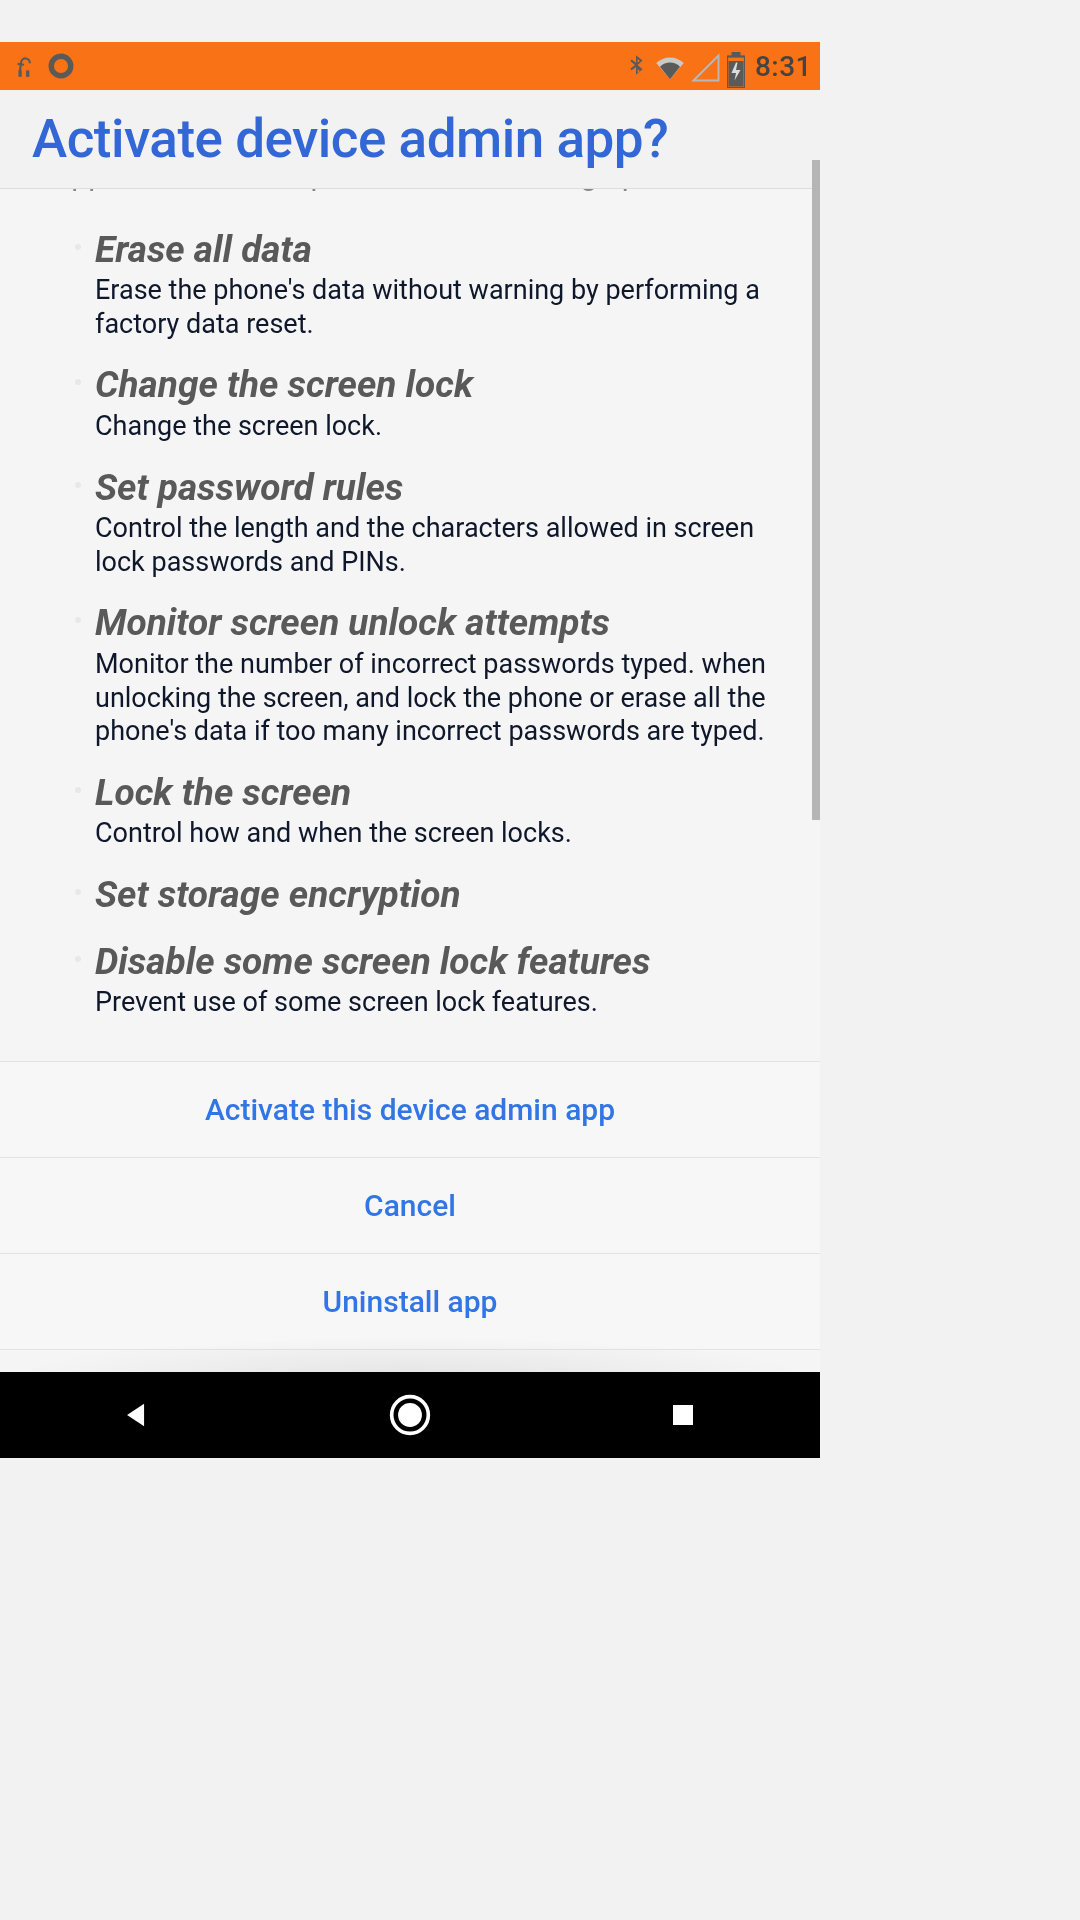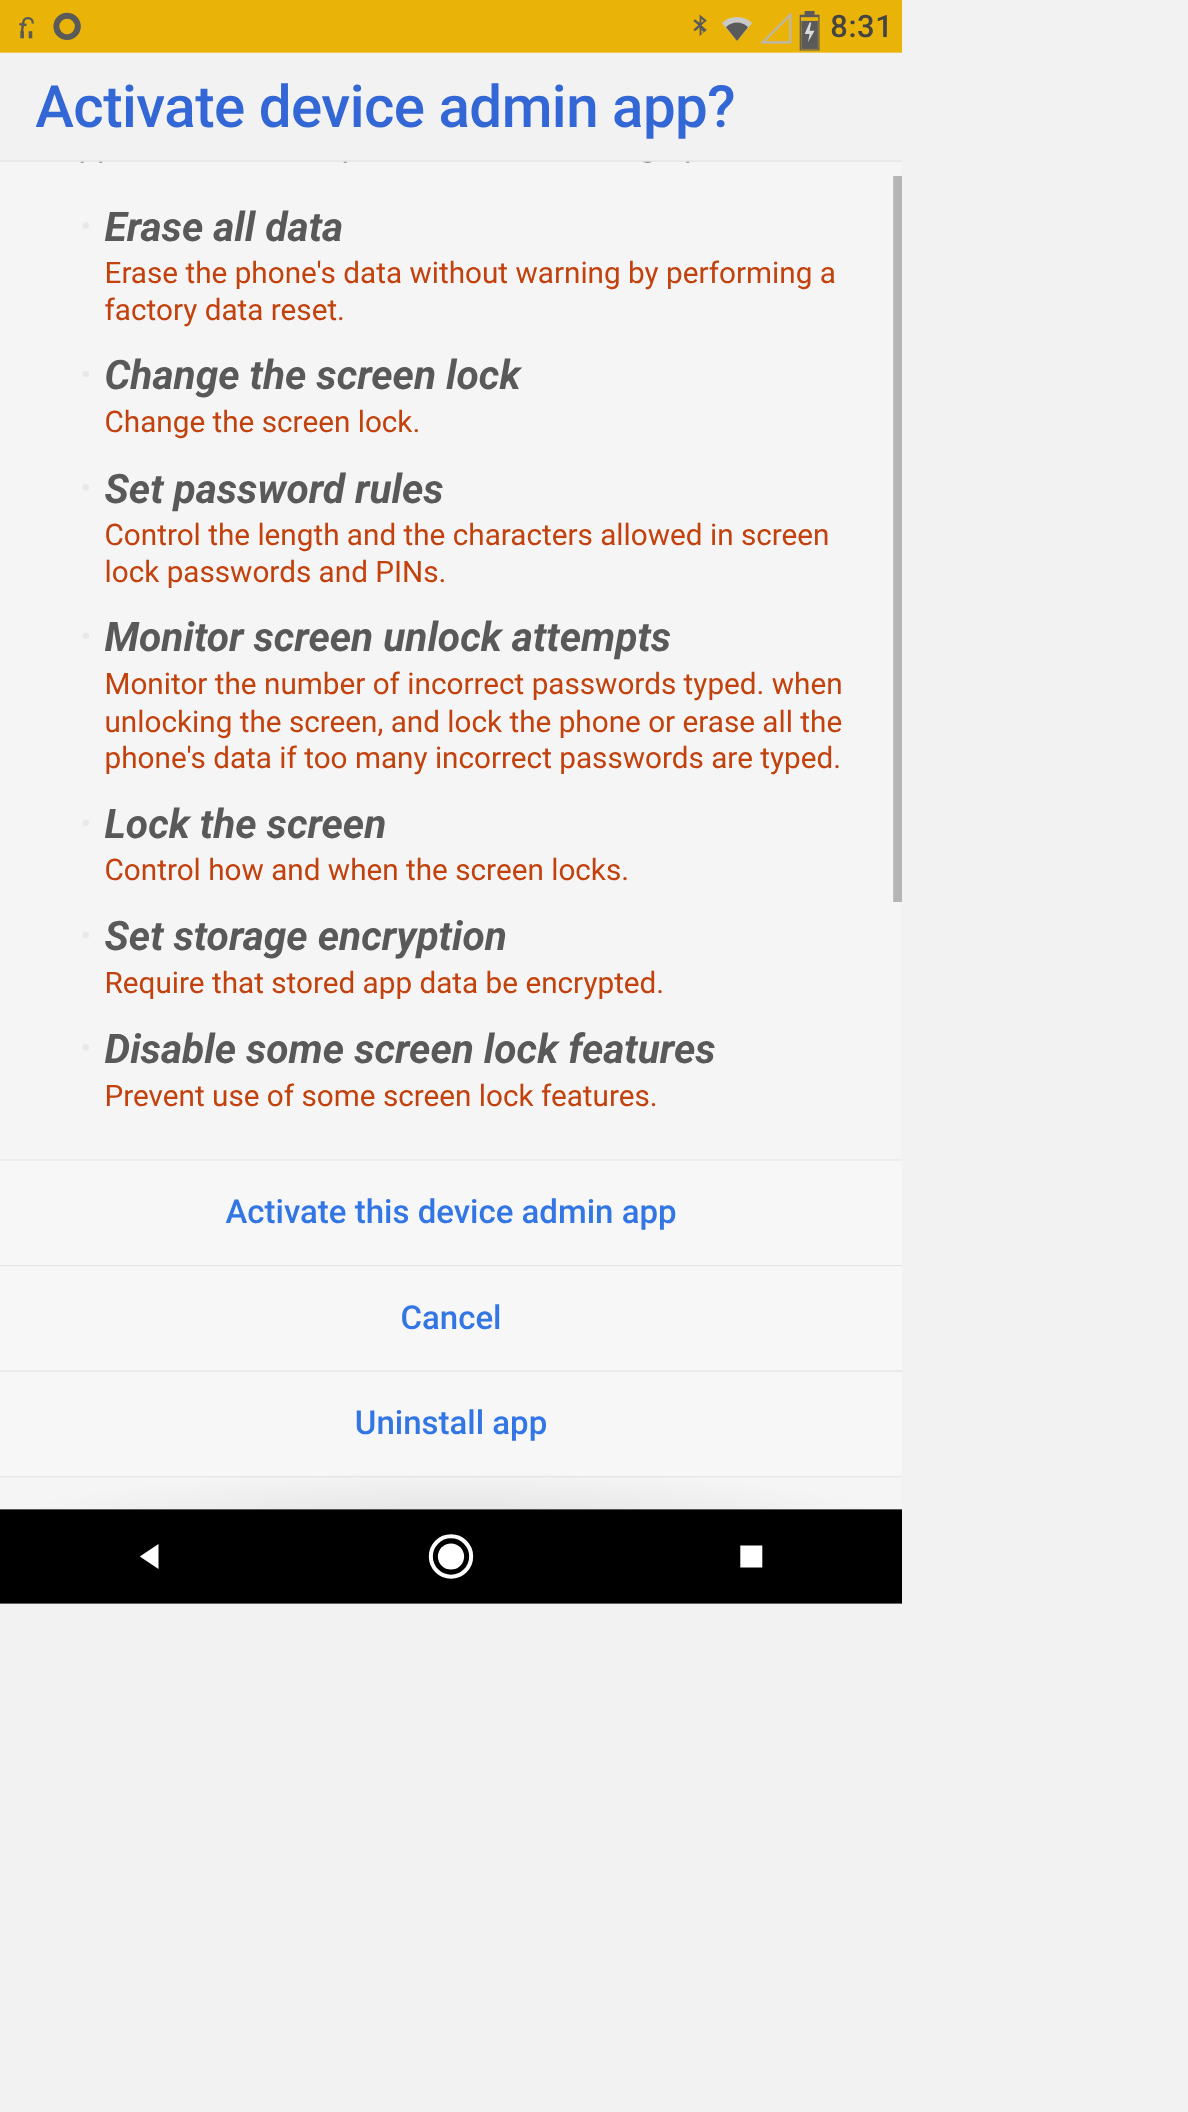--- a/index.html
+++ b/index.html
@@ -6,24 +6,25 @@
     body {
       width:820px; height:1458px;
       font-family: Roboto, "Helvetica Neue", Arial, sans-serif;
       background:#f2f2f2;
       display:flex; flex-direction:column;
       overflow:hidden;
       position:relative;
     }
     
     .status-bar {
-      height:48px; background:#eab308;
+      height:48px; background:#f97316;
       display:flex; align-items:center; padding:0 8px;
       justify-content:space-between;
       font-weight:500;
+      margin-top:42px;
     }
     .status-left { display:flex; align-items:center; gap:10px; padding-left:4px;}
     .status-right { display:flex; align-items:center; gap:6px; }
     .clock { font-size:28px; color:#444; letter-spacing:0.5px; padding-left:4px;}
     .glyph { width:26px; height:26px; }
     
     .title-area { background:#f2f2f2; padding:18px 32px 18px 32px; border-bottom:1px solid #ddd; }
     .title-text { font-size:53px; font-weight:500; color:#3367d6; letter-spacing:-0.5px; }
     
     .content {
@@ -31,21 +32,21 @@
       background:#f5f5f5;
     }
     .lead { color:#888; font-size:30px; line-height:1.35; padding:0 55px; margin-top:-34px;  }
     .policy-list { padding:10px 40px 20px 95px; }
     .policy { margin:22px 0 22px 0; position:relative; }
     .policy .bullet {
       position:absolute; left:-20px; top:16px;
       width:6px; height:6px; border-radius:50%; background:#e8e8e8;
     }
     .policy .p-title { font-size:37px; color:#595959; font-weight:700; line-height:1.2;font-style:italic; }
-    .policy .p-desc  { font-size:27px; color:#c2410c; line-height:1.25; margin-top:2px; }
+    .policy .p-desc  { font-size:27px; color:#0f172a; line-height:1.25; margin-top:2px; }
     
     .actions { background:#f5f5f5; }
     .action {
       border-top:1px solid #e3e3e3; border-bottom:1px solid #e3e3e3;
       margin-top:-1px;
       padding:30px 24px;
       font-size:30px; font-weight:500; color:#3275e4;
       background:#f7f7f7;
       text-align:center;
     }
@@ -137,21 +138,20 @@
       <div class="p-desc">Monitor the number of incorrect passwords typed. when unlocking the screen, and lock the phone or erase all the phone's data if too many incorrect passwords are typed.</div>
     </div>
     <div class="policy">
       <span class="bullet"></span>
       <div class="p-title">Lock the screen</div>
       <div class="p-desc">Control how and when the screen locks.</div>
     </div>
     <div class="policy">
       <span class="bullet"></span>
       <div class="p-title">Set storage encryption</div>
-      <div class="p-desc">Require that stored app data be encrypted.</div>
     </div>
     <div class="policy">
       <span class="bullet"></span>
       <div class="p-title">Disable some screen lock features</div>
       <div class="p-desc">Prevent use of some screen lock features.</div>
     </div>
 
   </div>
 
   <div class="actions">

